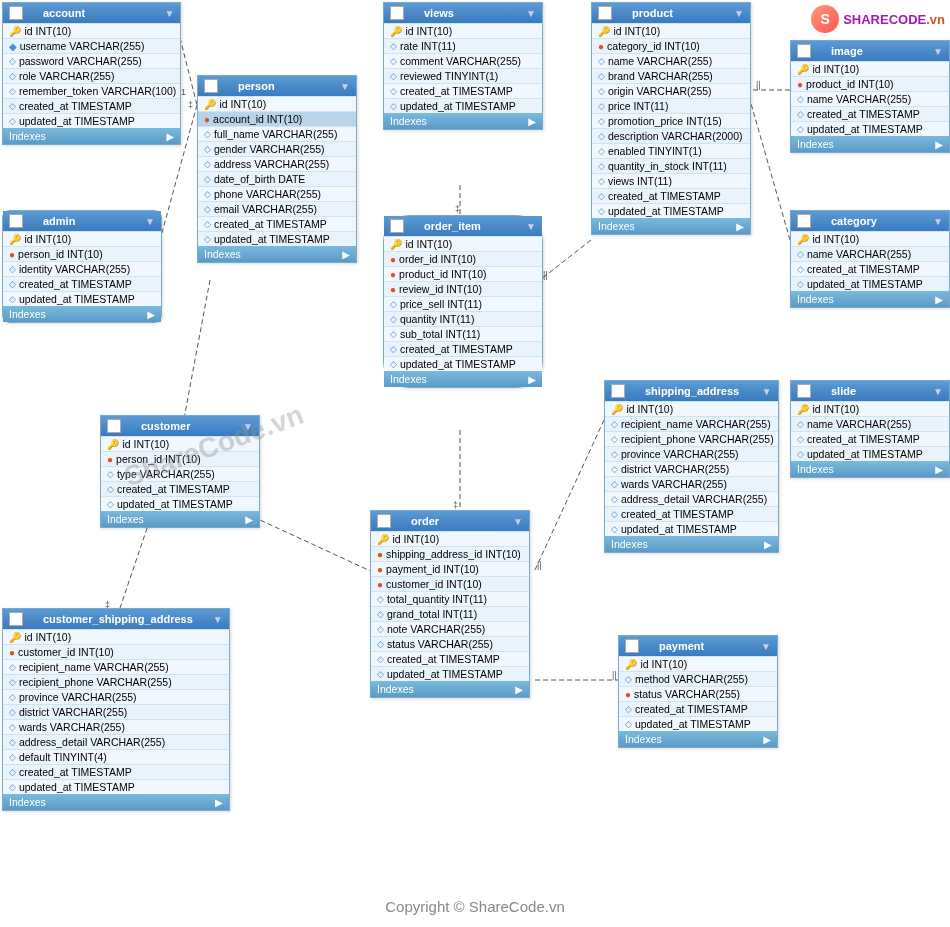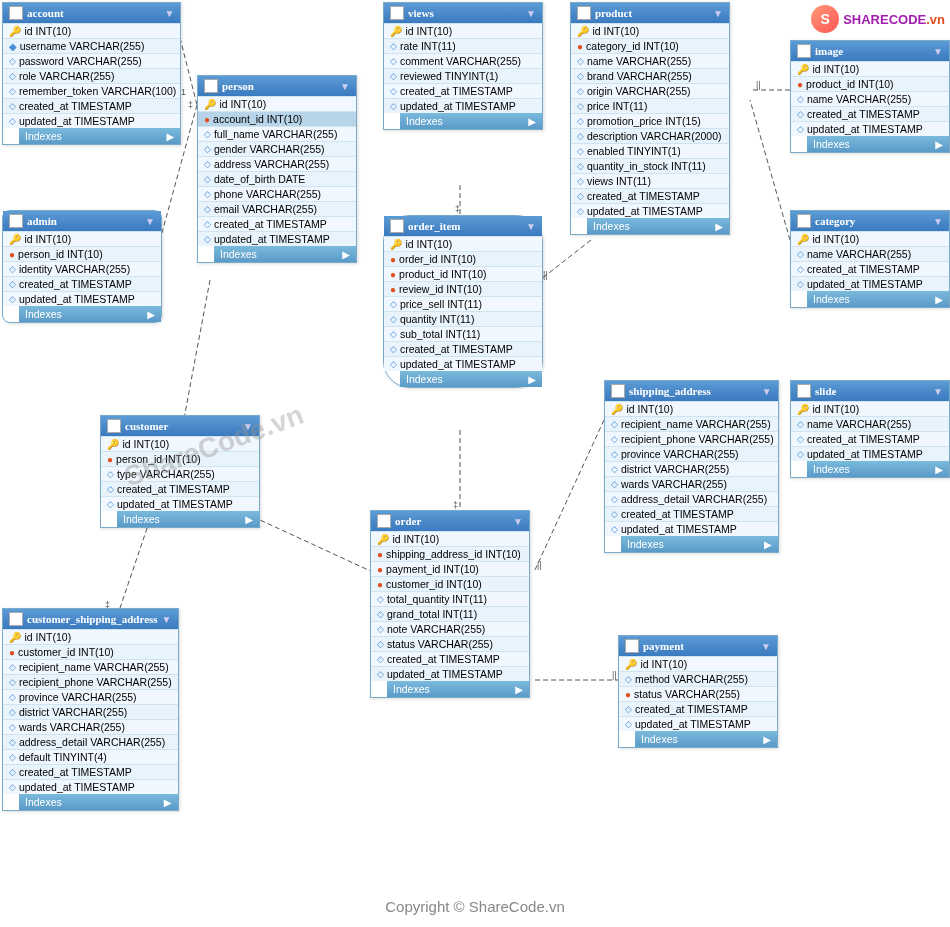--- a/index.html
+++ b/index.html
@@ -24,23 +24,22 @@
       min-width: 160px;
       box-shadow: 1px 1px 3px rgba(0,0,0,0.15);
     }
     .db-table .table-header {
       background: linear-gradient(to bottom, #5b9bd5, #3a7abf);
       color: #fff;
       font-weight: bold;
       padding: 3px 6px;
       display: flex;
       align-items: center;
-      gap: 4px;
+      gap: 20px;
       font-size: 11px;
-      font-family: Liberation Serif, serif;
     }
     .db-table .table-header .table-icon {
       width: 14px;
       height: 14px;
       background: #fff;
       border: 1px solid #aaa;
       display: inline-block;
       flex-shrink: 0;
     }
     .db-table .table-header .arrow {
@@ -65,21 +64,20 @@
     .db-table .field .diamond { color: #4a90d9; font-size: 9px; }
     .db-table .indexes-row {
       background: linear-gradient(to bottom, #7abadc, #5a9ac8);
       color: #fff;
       padding: 2px 6px;
       font-size: 10.5px;
       display: flex;
       align-items: center;
       gap: 20px;
       cursor: pointer;
-      margin-left: 16px;
     }
     .db-table .indexes-row .idx-arrow {
       margin-left: auto;
       font-size: 10px;
     }
     .field-highlight {
       background: #b8d4e8 !important;
     }
     svg.relations {
       position: absolute;
@@ -518,21 +516,21 @@
     </div>
       <div class="field">
       <span class="diamond">◇</span>
       <span>updated_at TIMESTAMP</span>
     </div>
       <div class="indexes-row">
     <span>Indexes</span>
     <span class="idx-arrow">▶</span>
   </div>
     </div>
-    <div class="db-table" style="left: 570px; top: 2px; text-align: center;">
+    <div class="db-table" style="left: 591px; top: 2px; text-align: center;">
       <div class="table-header">
     <span class="table-icon"></span>
     <span>product</span>
     <span class="arrow">▼</span>
   </div>
       <div class="field">
       <span class="pk" title="Primary Key">🔑</span>
       <span>id INT(10)</span>
     </div>
       <div class="field">

